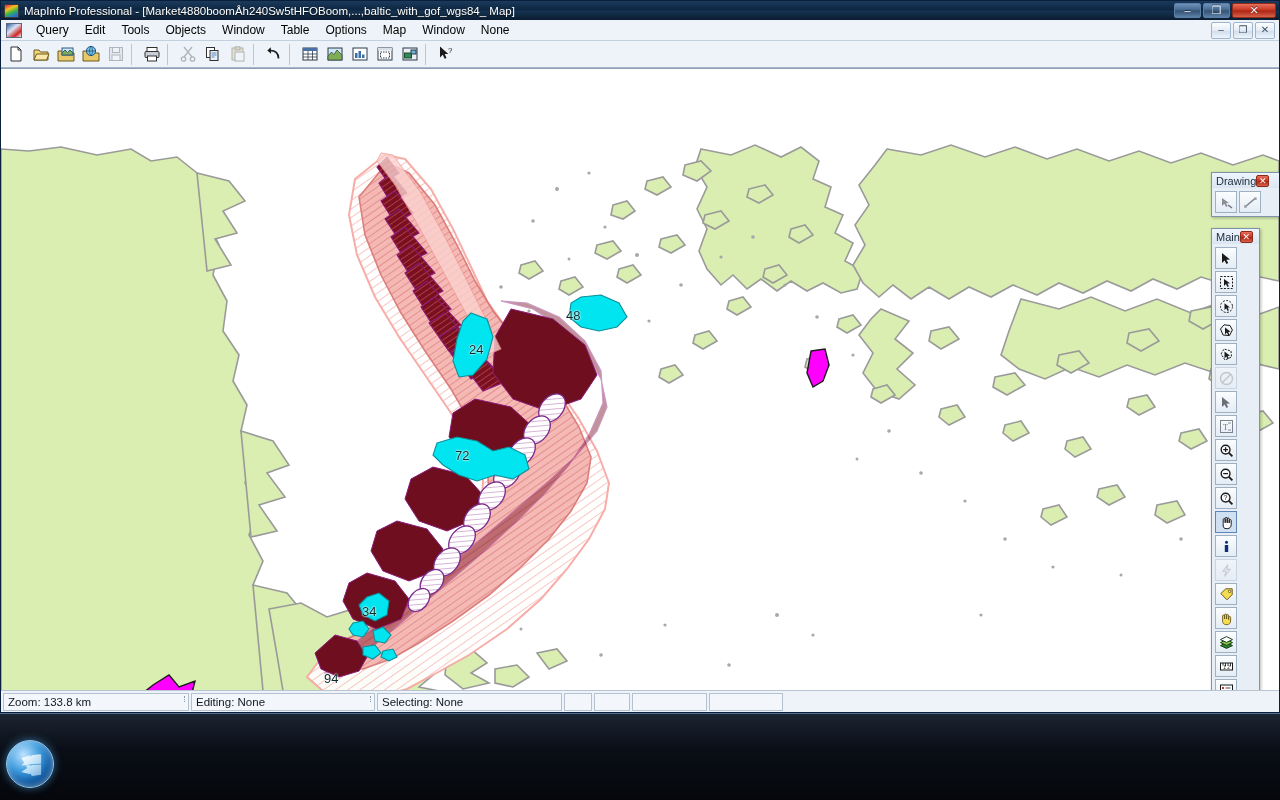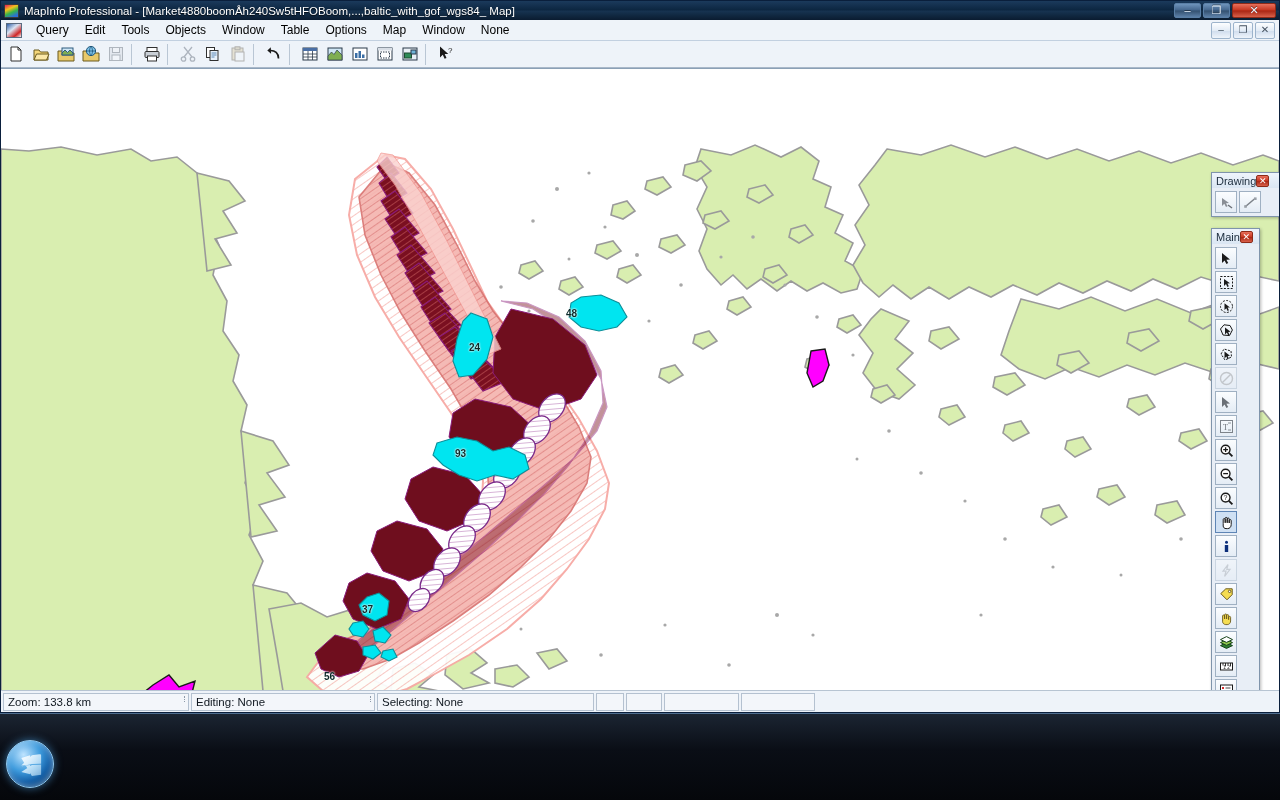--- a/index.html
+++ b/index.html
@@ -101,21 +101,21 @@
 
   
   #map-area {
     flex: 1; position: relative; background: #ffffff; overflow: hidden;
     border-top: 1px solid #8ba0b6;
   }
   #map-svg { position: absolute; left: 0; top: 0; }
 
   .maplabel {
     position: absolute; font-family: "Liberation Sans", sans-serif;
-    font-size: 10px; color: #0b2a2a; font-weight: 700;
+    font-size: 13px; color: #0b2a2a; font-weight: 400;
     text-shadow: 0 0 2px #fff, 0 0 2px #fff;
     pointer-events: none;
   }
 
   
   .float-tb {
     position: absolute;
     background: #e8eef6;
     border: 1px solid #7f94ab;
     box-shadow: 1px 1px 3px rgba(0,0,0,.28);
@@ -574,23 +574,23 @@
           <path d="M372 562 L382 558 L390 566 L384 574 L374 572 Z"></path>
           <path d="M362 578 L374 576 L380 584 L372 590 L362 586 Z"></path>
           <path d="M382 582 L392 580 L396 588 L388 592 L380 588 Z"></path>
 
           <path d="M300 626 L312 624 L316 630 L306 634 L298 630 Z"></path>
         </g>
       </svg>
 
       <div class="maplabel" style="left:468px;  top:273px;">24</div>
       <div class="maplabel" style="left:565px;  top:239px;">48</div>
-      <div class="maplabel" style="left:454px;  top:379px;">93</div>
-      <div class="maplabel" style="left:361px;  top:535px;">37</div>
-      <div class="maplabel" style="left:323px;  top:602px;">56</div>
+      <div class="maplabel" style="left:454px;  top:379px;">72</div>
+      <div class="maplabel" style="left:361px;  top:535px;">34</div>
+      <div class="maplabel" style="left:323px;  top:602px;">94</div>
 
       <div class="float-tb" id="drawing-toolbar">
         <div class="ftb-title">
           <span class="lbl">Drawing</span>
           <span class="ftb-close">✕</span>
         </div>
         <div class="ftb-body">
           <div class="ftb-btn">
             <svg width="15" height="15" viewBox="0 0 15 15">
                 <path d="M3 3 L3 11 L5.3 8.8 L7 12 L8.6 11.2 L7 8.2 L10 8 Z" fill="#8a8f96"></path>
@@ -784,21 +784,21 @@
 
     <div id="status-bar">
       <div class="sb-panel" style="width:186px;">
         <span>Zoom: 133.8 km</span>
         <span class="sb-grip"></span>
       </div>
       <div class="sb-panel" style="width:184px;">
         <span>Editing: None</span>
         <span class="sb-grip"></span>
       </div>
-      <div class="sb-panel" style="width:217px;">
+      <div class="sb-panel" style="width:185px;">
         <span>Selecting: None</span>
       </div>
       <div class="sb-panel" style="width:28px;"></div>
       <div class="sb-panel" style="width:36px;"></div>
       <div class="sb-panel" style="width:75px;"></div>
       <div class="sb-panel" style="width:74px;"></div>
     </div>
   </div>
 
   <div id="taskbar">

